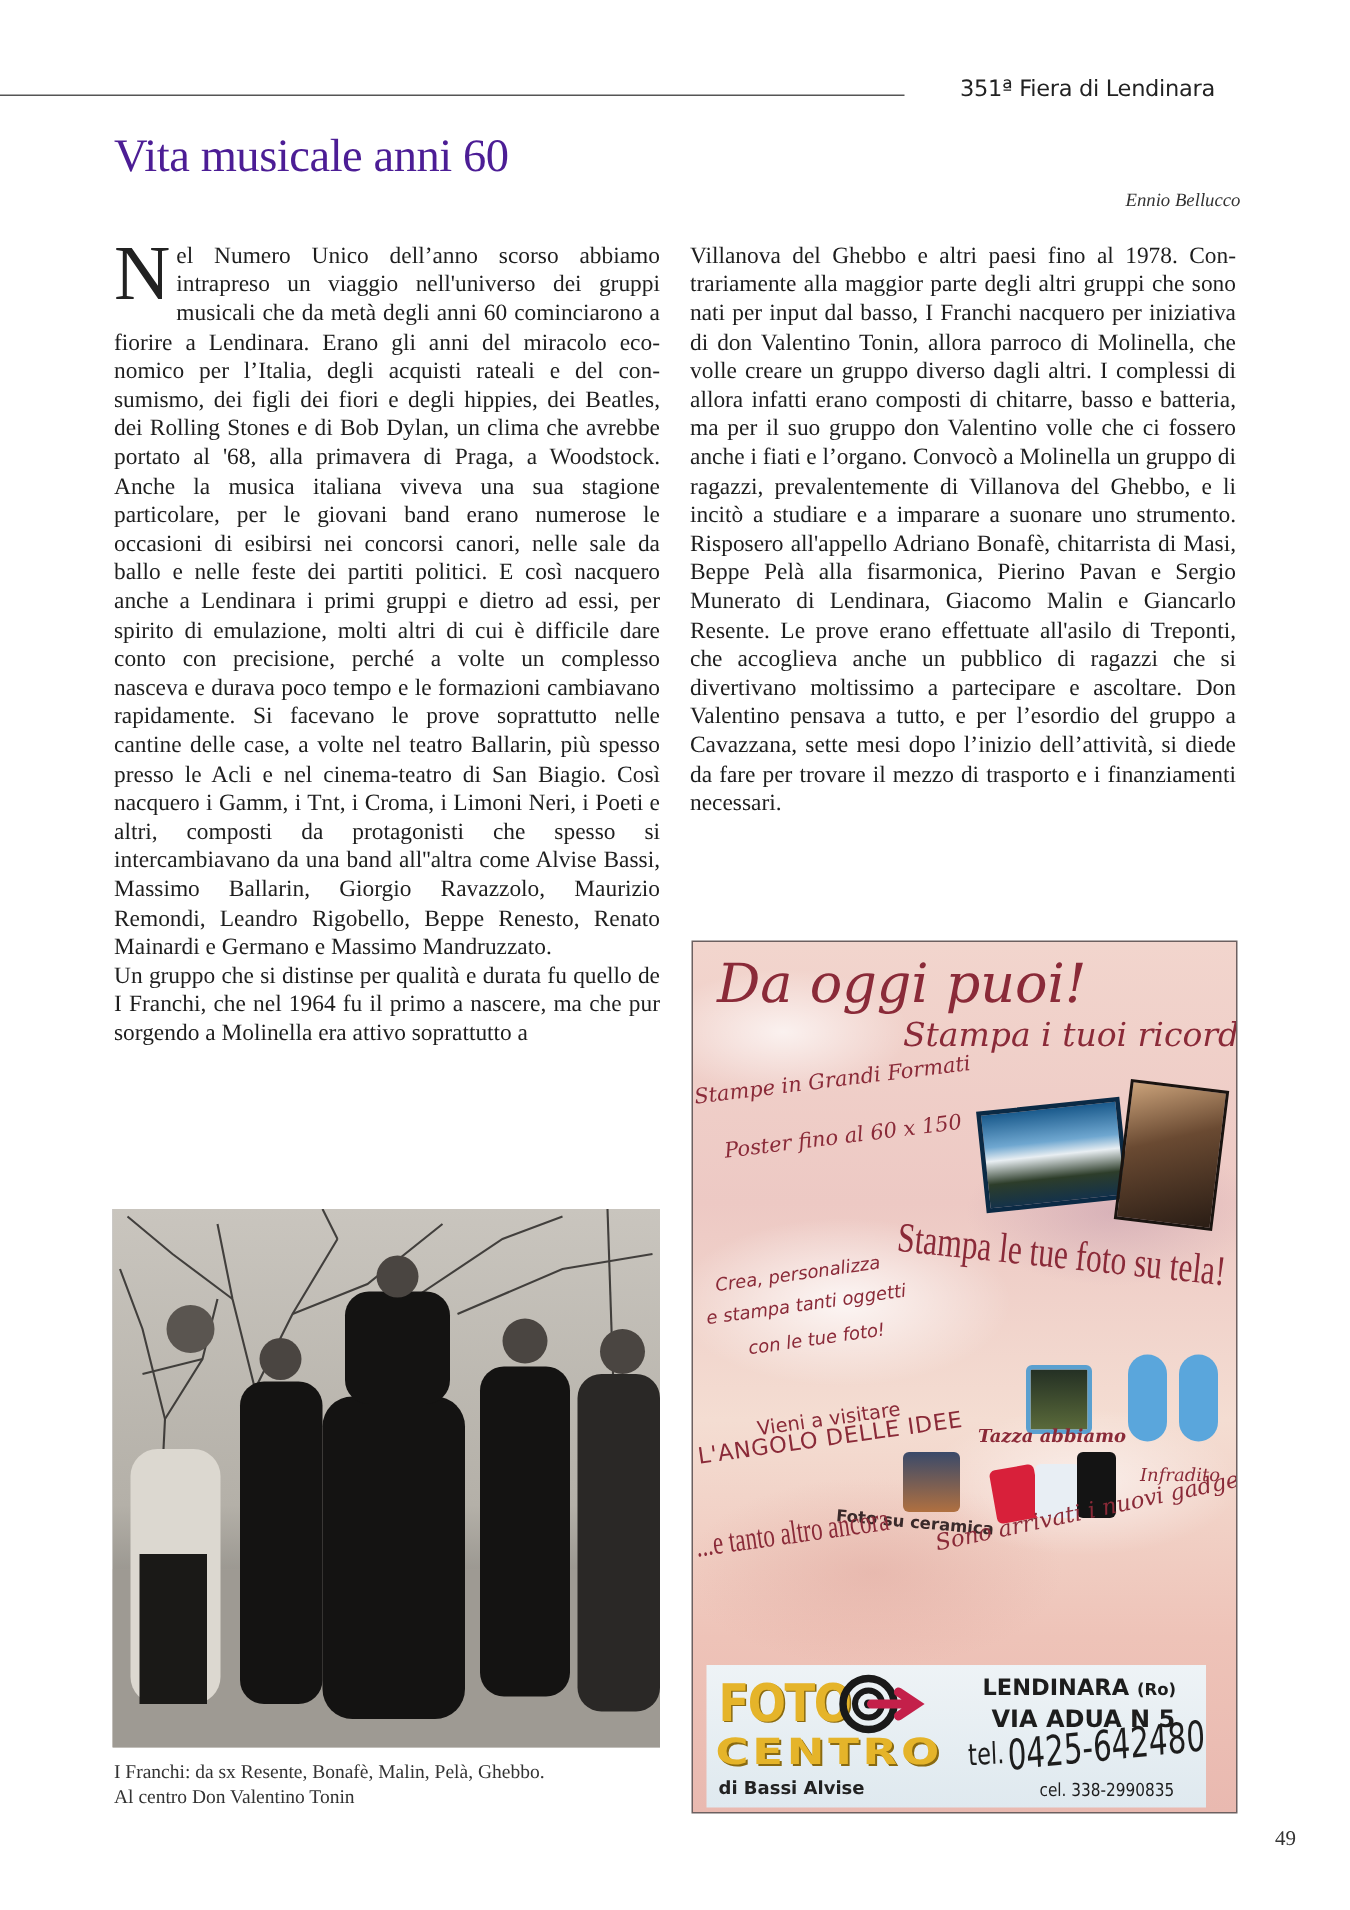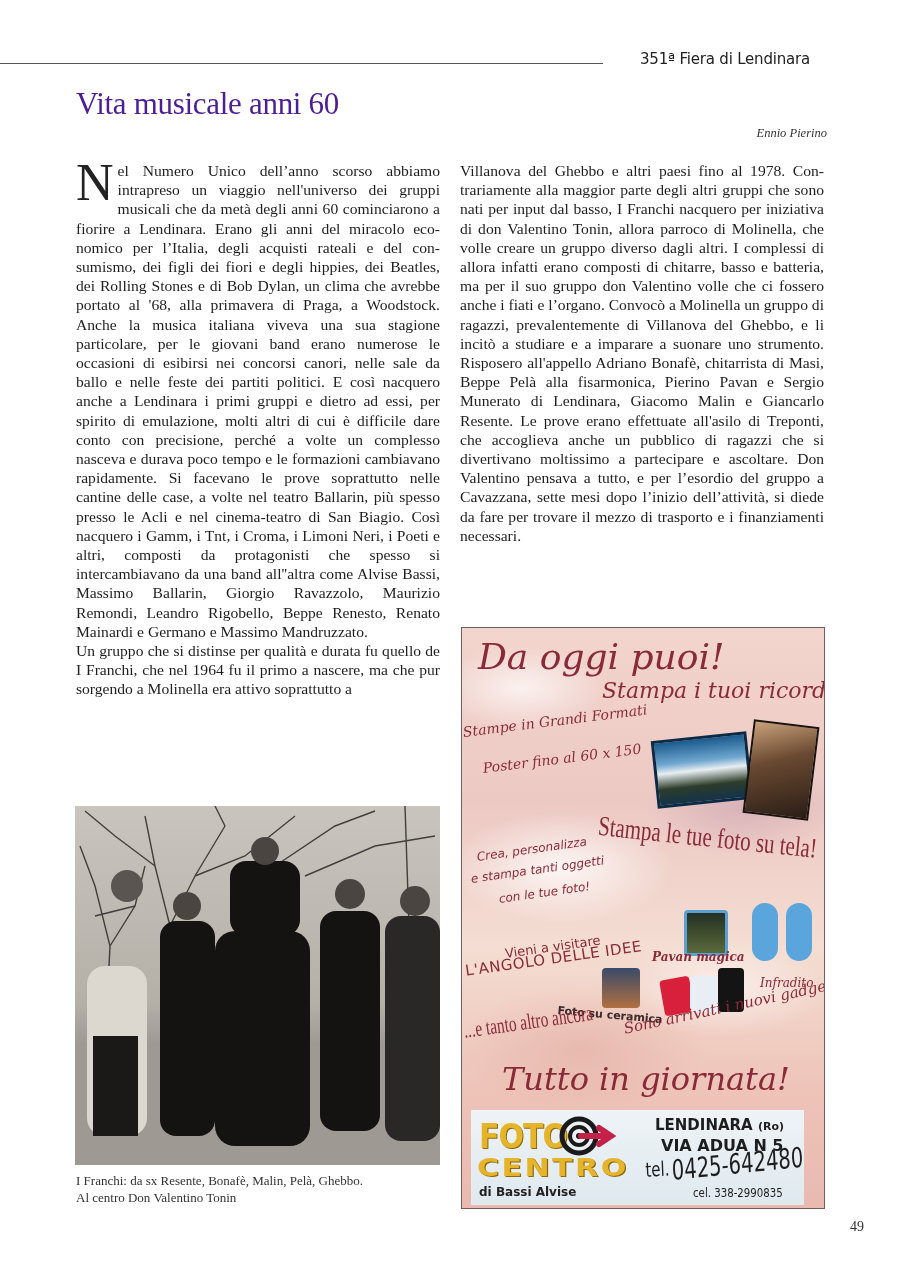--- a/index.html
+++ b/index.html
@@ -34,21 +34,21 @@
   .logo-sub{position:absolute;left:8px;top:75px;font-family:"DejaVu Sans",sans-serif;font-weight:bold;font-size:12px;color:#222;}
   .addr{position:absolute;font-family:"DejaVu Sans",sans-serif;color:#1d1d1d;white-space:nowrap;}
 </style>
 </head>
 <body>
 
 <div class="abs header-rule"></div>
 <div class="abs running-head">351ª Fiera di Lendinara</div>
 
 <h1 class="abs title" style="margin:0;font-weight:normal;">Vita musicale anni 60</h1>
-<div class="abs author">Ennio Pierino</div>
+<div class="abs author">Ennio Bellucco</div>
 
 <div class="abs col col-left">
   <p><span class="dropcap">N</span><span>el Numero Unico dell’anno scorso abbiamo intrapreso un viaggio nell'universo dei gruppi musicali che da metà degli anni 60 cominciarono a fiorire a Lendinara. Erano gli anni del miracolo eco­nomico per l’Italia, degli acquisti rateali e del con­sumismo, dei figli dei fiori e degli hippies, dei Be­atles, dei Rolling Stones e di Bob Dylan, un clima che avrebbe portato al '68, alla primavera di Praga, a Woodstock. Anche la musica italiana viveva una sua stagione particolare, per le giovani band erano numerose le occasioni di esibirsi nei concorsi cano­ri, nelle sale da ballo e nelle feste dei partiti politici. E così nacquero anche a Lendinara i primi gruppi e dietro ad essi, per spirito di emulazione, molti altri di cui è difficile dare conto con precisione, perché a volte un complesso nasceva e durava poco tempo e le formazioni cambiavano rapidamente. Si facevano le prove soprattutto nelle cantine delle case, a volte nel teatro Ballarin, più spesso presso le Acli e nel ci­nema-teatro di San Biagio. Così nacquero i Gamm, i Tnt, i Croma, i Limoni Neri, i Poeti e altri, composti da protagonisti che spesso si intercambiavano da una band all''altra come Alvise Bassi, Massimo Ballarin, Giorgio Ravazzolo, Maurizio Remondi, Leandro Ri­gobello, Beppe Renesto, Renato Mainardi e Germa­no e Massimo Mandruzzato.</span></p>
   <p>Un gruppo che si distinse per qualità e durata fu quel­lo de I Franchi, che nel 1964 fu il primo a nascere, ma che pur sorgendo a Molinella era attivo soprattutto a</p>
 </div>
 
 <div class="abs col col-right">
   <p>Villanova del Ghebbo e altri paesi fino al 1978. Con­trariamente alla maggior parte degli altri gruppi che sono nati per input dal basso, I Franchi nacquero per iniziativa di don Valentino Tonin, allora parroco di Molinella, che volle creare un gruppo diverso dagli altri. I complessi di allora infatti erano composti di chitarre, basso e batteria, ma per il suo gruppo don Valentino volle che ci fossero anche i fiati e l’organo. Convocò a Molinella un gruppo di ragazzi, prevalen­temente di Villanova del Ghebbo, e li incitò a stu­diare e a imparare a suonare uno strumento. Rispo­sero all'appello Adriano Bonafè, chitarrista di Masi, Beppe Pelà alla fisarmonica, Pierino Pavan e Sergio Munerato di Lendinara, Giacomo Malin e Giancarlo Resente. Le prove erano effettuate all'asilo di Tre­ponti, che accoglieva anche un pubblico di ragazzi che si divertivano moltissimo a partecipare e ascolta­re. Don Valentino pensava a tutto, e per l’esordio del gruppo a Cavazzana, sette mesi dopo l’inizio dell’atti­vità, si diede da fare per trovare il mezzo di trasporto e i finanziamenti necessari.</p>
 </div>
 
@@ -115,33 +115,32 @@
   <div class="ad-sans" style="left:8px;top:244px;font-size:12px;font-style:italic;transform:rotate(-8deg);transform-origin:left top;">e stampa tanti oggetti</div>
   <div class="ad-sans" style="left:36px;top:264px;font-size:12px;font-style:italic;transform:rotate(-8deg);transform-origin:left top;">con le tue foto!</div>
 
   <div style="position:absolute;left:222px;top:282px;width:38px;height:40px;background:linear-gradient(180deg,#243024,#5a6a3a);border:3px solid #5aa0d0;border-radius:4px;"></div>
 
   <div style="position:absolute;left:290px;top:275px;width:26px;height:58px;background:#5aa6dc;border-radius:14px;"></div>
   <div style="position:absolute;left:324px;top:275px;width:26px;height:58px;background:#5aa6dc;border-radius:14px;"></div>
 
   <div class="ad-sans" style="left:42px;top:318px;font-size:13px;transform:rotate(-8deg);transform-origin:left top;">Vieni a visitare</div>
   <div class="ad-sans" style="left:2px;top:334px;font-size:15px;transform:rotate(-8deg);transform-origin:left top;letter-spacing:0.5px;">L'ANGOLO DELLE IDEE</div>
-  <div class="ad-script" style="left:190px;top:322px;font-size:12px;font-weight:bold;">Pavan magica</div>
+  <div class="ad-script" style="left:190px;top:322px;font-size:12px;font-weight:bold;">Tazza abbiamo</div>
   <div class="ad-script" style="left:298px;top:348px;font-size:12px;">Infradito</div>
 
   <div style="position:absolute;left:140px;top:340px;width:38px;height:40px;background:linear-gradient(180deg,#3a4a6a,#b07040);border-radius:4px;"></div>
   <div style="position:absolute;left:200px;top:350px;width:30px;height:36px;background:#d8203a;border-radius:4px;transform:rotate(-10deg);"></div>
   <div style="position:absolute;left:228px;top:348px;width:30px;height:36px;background:#e8eef4;border-radius:4px;"></div>
   <div style="position:absolute;left:256px;top:340px;width:26px;height:44px;background:#141414;border-radius:4px;"></div>
 
   <div class="ad-sans" style="left:96px;top:376px;font-size:11px;font-weight:bold;transform:rotate(5deg);transform-origin:left top;color:#3a2a2a;">Foto su ceramica</div>
   <div class="ad-script" style="left:0px;top:390px;font-size:22px;font-style:normal;font-family:'Liberation Serif',serif;transform:rotate(-8deg) scaleX(0.7);transform-origin:left top;">...e tanto altro ancora</div>
   <div class="ad-script" style="left:160px;top:392px;font-size:15px;transform:rotate(-12deg);transform-origin:left top;">Sono arrivati i nuovi gadget</div>
 
-  <div class="ad-script" style="left:40px;top:432px;font-size:32px;">Tutto in giornata!</div>
 
   <div class="ad-footer">
     <div class="logo-foto">FOTO</div>
     <svg style="position:absolute;left:88px;top:6px;" width="64" height="40" viewBox="0 0 64 40">
       <circle cx="20" cy="20" r="17" fill="none" stroke="#1a1a1a" stroke-width="5"></circle>
       <circle cx="20" cy="20" r="9" fill="none" stroke="#1a1a1a" stroke-width="4"></circle>
       <circle cx="20" cy="20" r="3" fill="#1a1a1a"></circle>
       <path d="M22 20 L52 20 M40 12 L52 20 L40 28" stroke="#c4204a" stroke-width="6" fill="none" stroke-linecap="round"></path>
     </svg>
     <div class="logo-centro">CENTRO</div>

